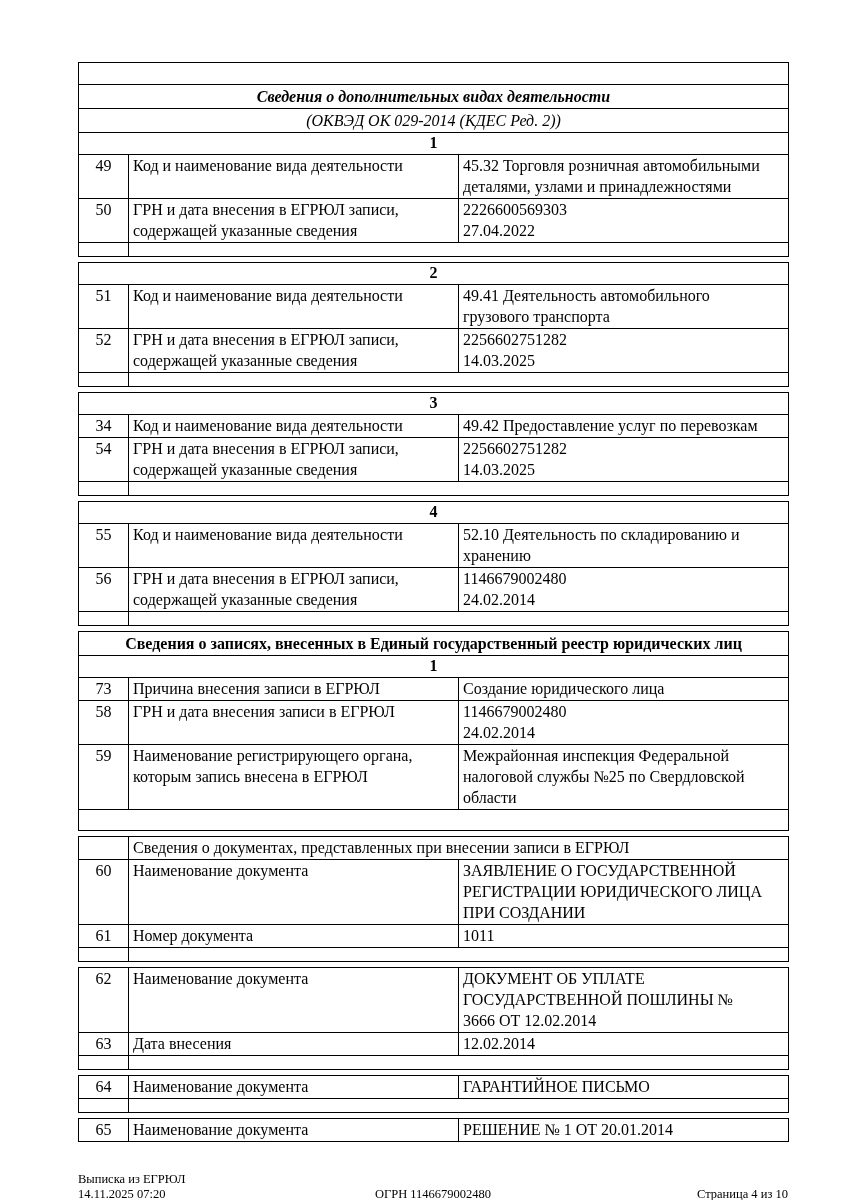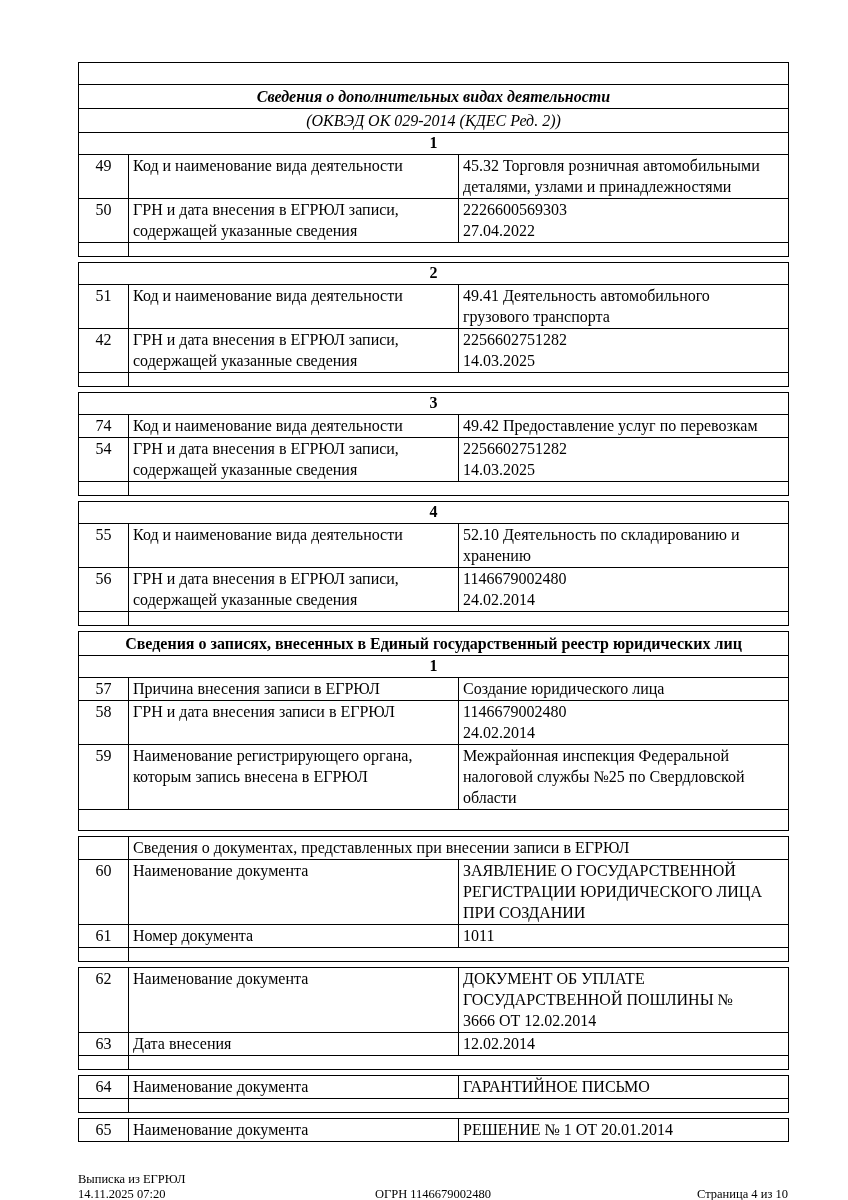--- a/index.html
+++ b/index.html
@@ -126,21 +126,21 @@
         <tr>
       <td colspan="3" class="idx">2</td>
     </tr>
     <tr>
       <td class="num">51</td>
       <td class="lbl">Код и наименование вида деятельности</td>
       <td class="val">49.41 Деятельность автомобильного
 грузового транспорта</td>
     </tr>
     <tr>
-      <td class="num">42</td>
+      <td class="num">52</td>
       <td class="lbl">ГРН и дата внесения в ЕГРЮЛ записи,
 содержащей указанные сведения</td>
       <td class="val">2256602751282
 14.03.2025</td>
     </tr>
     <tr class="sp">
           <td class="num"></td>
           <td colspan="2"></td>
         </tr>
   </tbody>
@@ -150,21 +150,21 @@
     <colgroup>
         <col class="c-num">
         <col class="c-lbl">
         <col class="c-val">
       </colgroup>
     <tbody>
         <tr>
       <td colspan="3" class="idx">3</td>
     </tr>
     <tr>
-      <td class="num">74</td>
+      <td class="num">34</td>
       <td class="lbl">Код и наименование вида деятельности</td>
       <td class="val">49.42 Предоставление услуг по перевозкам</td>
     </tr>
     <tr>
       <td class="num">54</td>
       <td class="lbl">ГРН и дата внесения в ЕГРЮЛ записи,
 содержащей указанные сведения</td>
       <td class="val">2256602751282
 14.03.2025</td>
     </tr>
@@ -212,21 +212,21 @@
         <col class="c-val">
       </colgroup>
     <tbody>
         <tr>
       <td colspan="3" class="sec-title">Сведения о записях, внесенных в Единый государственный реестр юридических лиц</td>
     </tr>
     <tr>
       <td colspan="3" class="idx">1</td>
     </tr>
     <tr>
-      <td class="num">57</td>
+      <td class="num">73</td>
       <td class="lbl">Причина внесения записи в ЕГРЮЛ</td>
       <td class="val">Создание юридического лица</td>
     </tr>
     <tr>
       <td class="num">58</td>
       <td class="lbl">ГРН и дата внесения записи в ЕГРЮЛ</td>
       <td class="val">1146679002480
 24.02.2014</td>
     </tr>
     <tr>

